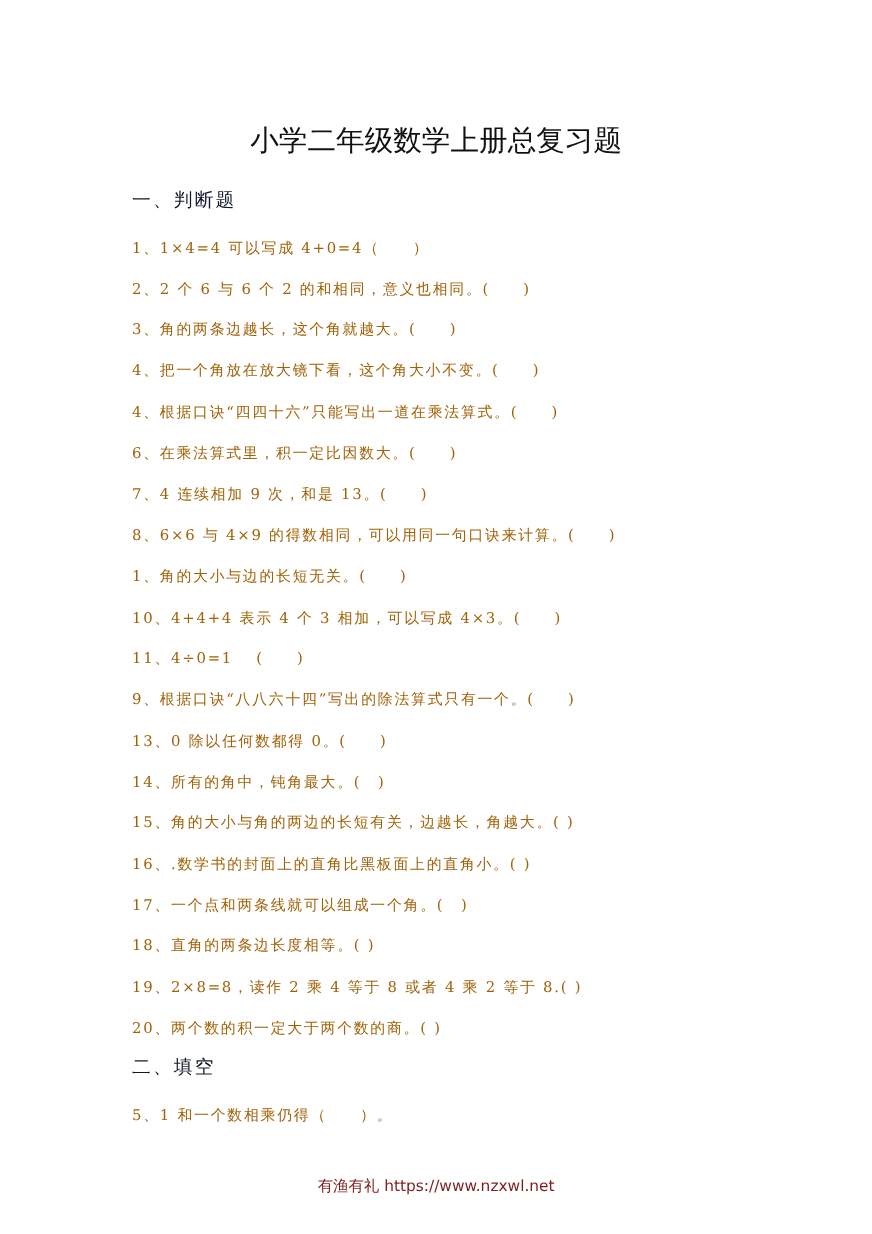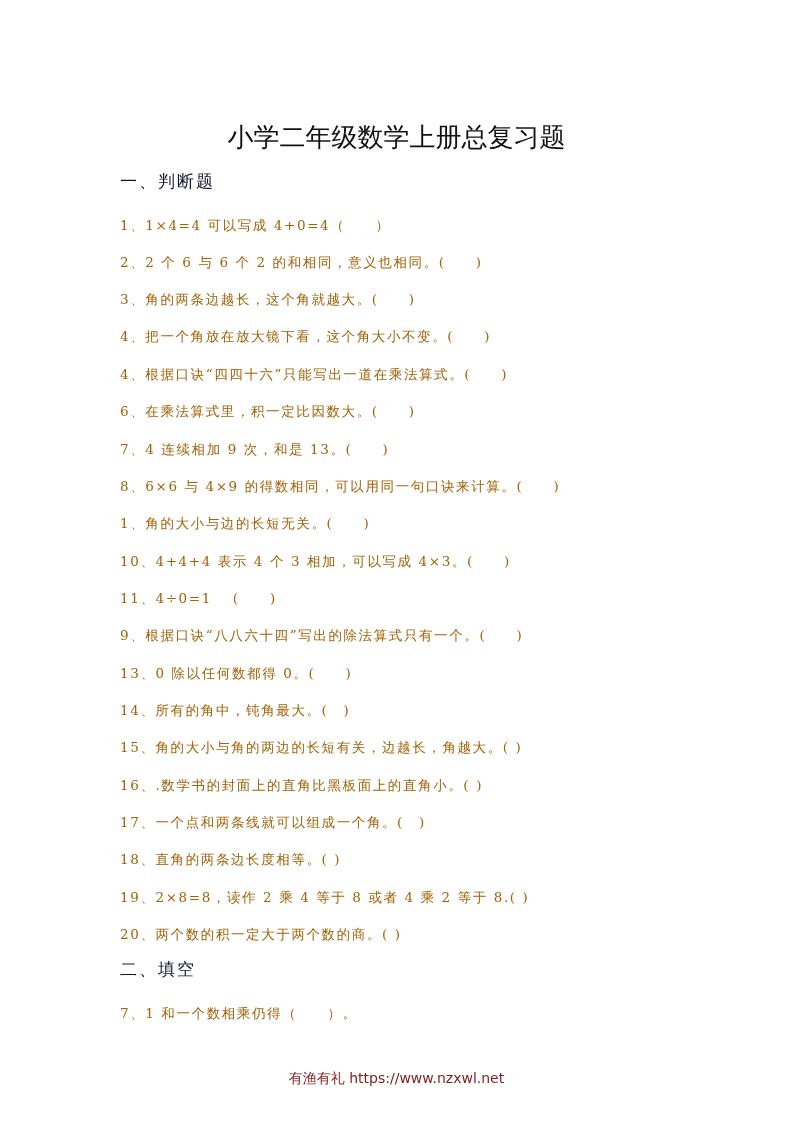--- a/index.html
+++ b/index.html
@@ -1,20 +1,20 @@
 <!DOCTYPE html>
 <html><head>
 <meta charset="utf-8">
 <style>
   html, body { margin: 0; padding: 0; background: #ffffff; }
   body { width: 793px; height: 1122px; position: relative; overflow: hidden;
          font-family: "DejaVu Serif", "Liberation Serif", serif; color: #222; }
   .title { position: absolute; top: 110px; left: 0; width: 793px; text-align: center;
            font-family: "DejaVu Sans", "Liberation Sans", sans-serif;
-           font-size: 26px; color: #111; letter-spacing: 0px; margin-top: 10px; }
+           font-size: 26px; color: #111; letter-spacing: 0px; }
   .section { position: absolute; left: 120px; font-size: 17px; color: #0f172a; letter-spacing: 2px; }
   .q { position: absolute; left: 120px; font-size: 13.5px; color: #a16207; letter-spacing: 1.6px; white-space: pre; }
   .footer { position: absolute; top: 1070px; left: 0; width: 793px; text-align: center;
             font-family: "DejaVu Sans", "Liberation Sans", sans-serif; font-size: 14px; color: #7f1d1d; }
 </style>
 </head>
 <body>
 
 <div>
   <div class="title">小学二年级数学上册总复习题</div>
@@ -36,16 +36,16 @@
   <div class="q" style="top:665px">13、0 除以任何数都得 0。(　　)</div>
   <div class="q" style="top:702px">14、所有的角中，钝角最大。(　)</div>
   <div class="q" style="top:739px">15、角的大小与角的两边的长短有关，边越长，角越大。( )</div>
   <div class="q" style="top:777px">16、.数学书的封面上的直角比黑板面上的直角小。( )</div>
   <div class="q" style="top:814px">17、一个点和两条线就可以组成一个角。(　)</div>
   <div class="q" style="top:851px">18、直角的两条边长度相等。( )</div>
   <div class="q" style="top:889px">19、2×8=8，读作 2 乘 4 等于 8 或者 4 乘 2 等于 8.( )</div>
   <div class="q" style="top:926px">20、两个数的积一定大于两个数的商。( )</div>
 
   <div class="section" style="top:958px">二、填空</div>
-  <div class="q" style="top:1005px">7、1 和一个数相乘仍得（　　）。</div>
+  <div class="q" style="top:1005px">5、1 和一个数相乘仍得（　　）。</div>
 
   <div class="footer">有渔有礼 https://www.nzxwl.net</div>
 </div>
 
 </body></html>

